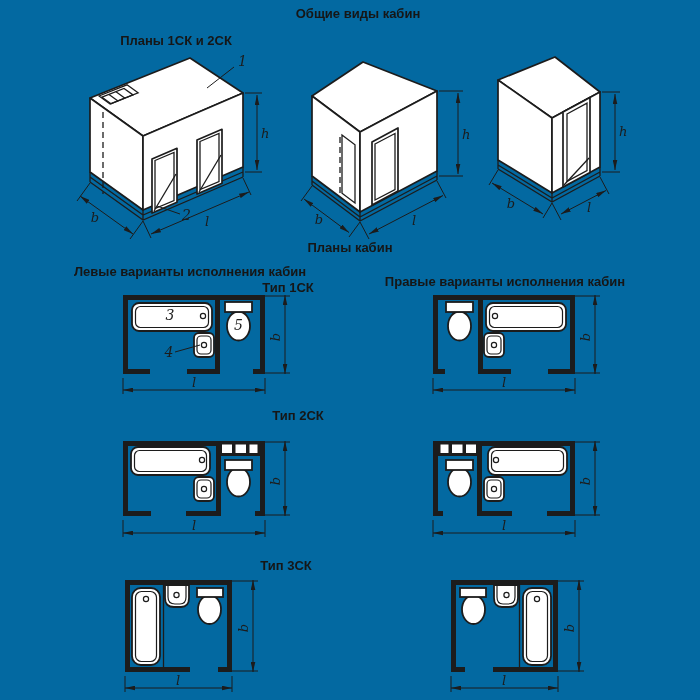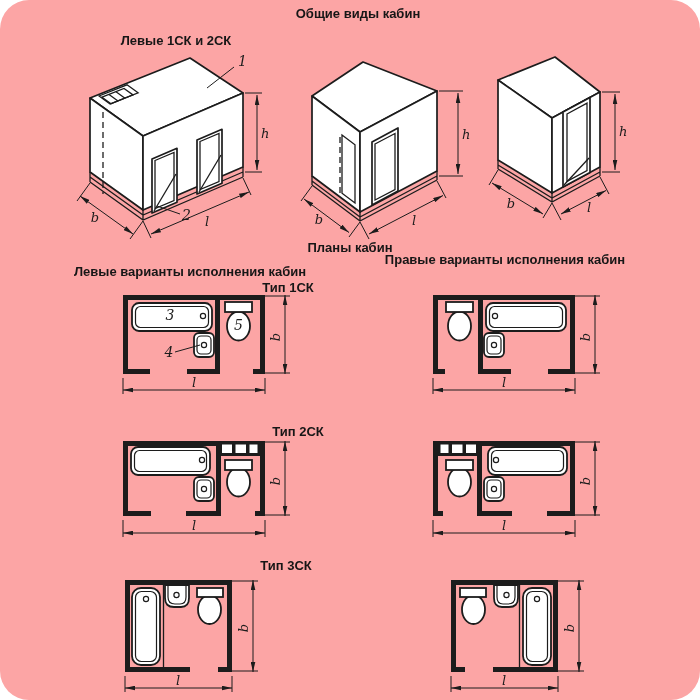--- a/index.html
+++ b/index.html
@@ -1,17 +1,17 @@
 <!DOCTYPE html>
 <html><head>
 <meta charset="utf-8">
 <style>
   html,body{margin:0;padding:0;background:#fff;}
-  .canvas{position:relative;width:700px;height:700px;background:#fca5a5;overflow:hidden;
-          font-family:"Liberation Sans",sans-serif;border-radius:29px;}
+  .canvas{position:relative;width:700px;height:700px;background:#0369a1;overflow:hidden;
+          font-family:"Liberation Sans",sans-serif;}
   .t{position:absolute;text-align:center;font:bold 13px "Liberation Sans",sans-serif;color:#161616;}
   svg{position:absolute;overflow:visible;}
   .face{fill:#ffffff;stroke:#1c1c1c;stroke-width:1.7;stroke-linejoin:round;}
   .ln{stroke:#1c1c1c;stroke-width:1.7;fill:#ffffff;stroke-linejoin:round;}
   .md{stroke:#1c1c1c;stroke-width:1.3;fill:none;}
   .mdw{stroke:#1c1c1c;stroke-width:1.3;fill:#ffffff;}
   .thin{stroke:#1c1c1c;stroke-width:1;fill:none;}
   .dim{stroke:#1c1c1c;stroke-width:1;fill:none;}
   .dash{stroke-dasharray:6 4;}
   .wall{fill:#1c1c1c;stroke:none;}
@@ -102,21 +102,21 @@
         </g>
         <g>
           <ellipse class="fx" cx="89.5" cy="33.5" rx="11.5" ry="14.5"></ellipse>
           <rect class="fx" x="77" y="12" width="26" height="9"></rect>
         </g>
       </g>
     </defs>
   </svg>
 
   <div class="t" style="top:6px;left:8px;width:700px">Общие виды кабин</div>
-  <div class="t" style="top:33px;left:76px;width:200px">Левые 1СК и 2СК</div>
+  <div class="t" style="top:33px;left:76px;width:200px">Планы 1СК и 2СК</div>
 
   <svg style="left:55px;top:50px" width="215" height="195">
     <g>
       <path class="face" d="M35,48 L135,8 L188,43 L88,86 Z"></path>
       <path class="face" d="M35,48 L88,86 L88,160 L35,122 Z"></path>
       <path class="face" d="M88,86 L188,43 L188,117 L88,160 Z"></path>
       <path class="md" d="M35,127 L88,165 L188,122 M35,132 L88,170 L188,127 M35,122 V132 M88,160 V170 M188,117 V127"></path>
       <line class="md dash" x1="48" y1="62" x2="48" y2="144"></line>
     </g>
     <g>
@@ -215,23 +215,23 @@
     </g>
     <g>
       <path class="thin" d="M67,151 L76,168 M115,125 L124,142"></path>
       <line class="dim" x1="76" y1="162" x2="121" y2="138.5" marker-start="url(#arr)" marker-end="url(#arr)"></line>
       <text class="dl" x="104" y="160" text-anchor="middle">l</text>
     </g>
   </svg>
 
   <div class="t" style="top:240px;left:0;width:700px">Планы кабин</div>
   <div class="t" style="top:264px;left:50px;width:280px">Левые варианты исполнения кабин</div>
-  <div class="t" style="top:252px;left:365px;width:280px">Правые варианты исполнения кабин</div>
+  <div class="t" style="top:274px;left:365px;width:280px">Правые варианты исполнения кабин</div>
   <div class="t" style="top:280px;left:0;width:576px">Тип 1СК</div>
-  <div class="t" style="top:424px;left:0;width:596px">Тип 2СК</div>
+  <div class="t" style="top:408px;left:0;width:596px">Тип 2СК</div>
   <div class="t" style="top:558px;left:0;width:572px">Тип 3СК</div>
 
   <svg style="left:118px;top:290px" width="185" height="110">
     <use href="#geo1"></use>
     <g>
       <text class="co" x="52" y="30" text-anchor="middle">3</text>
     </g>
     <g>
       <line class="thin" x1="57" y1="62" x2="82" y2="55"></line>
       <text class="co" x="51" y="67" text-anchor="middle">4</text>

